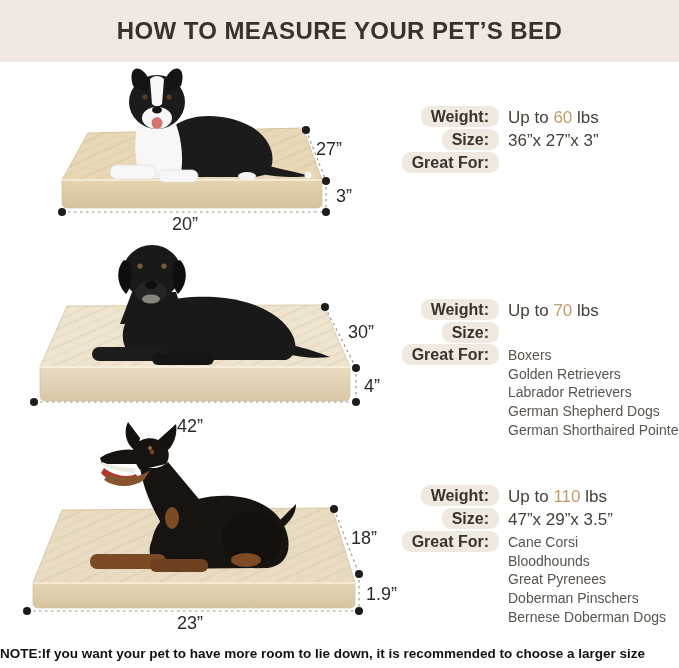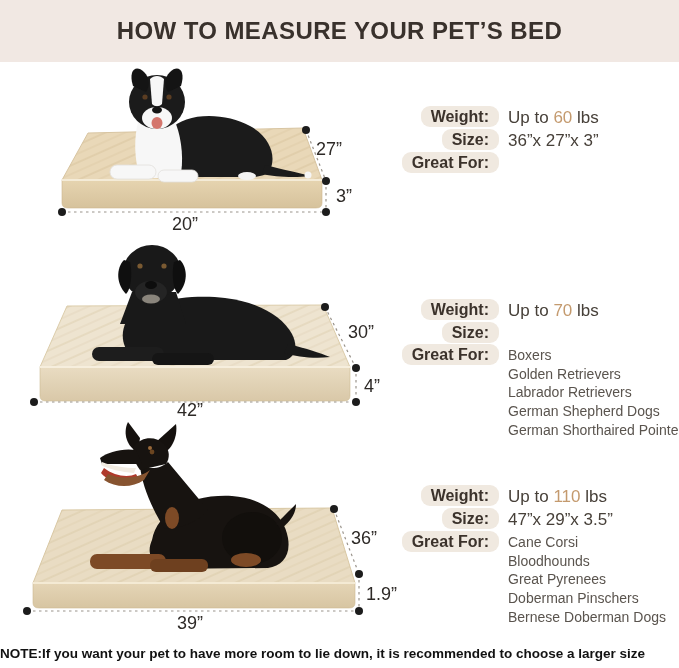--- a/index.html
+++ b/index.html
@@ -146,21 +146,21 @@
       <line class="dimline" x1="356" y1="368" x2="356" y2="402"></line>
       <line class="dimline" x1="34" y1="402" x2="356" y2="402"></line>
       <circle class="dimdot" cx="325" cy="307" r="4"></circle>
       <circle class="dimdot" cx="356" cy="368" r="4"></circle>
       <circle class="dimdot" cx="356" cy="402" r="4"></circle>
       <circle class="dimdot" cx="34" cy="402" r="4"></circle>
     </g>
   </svg>
   <span class="dim" style="left:348px;top:322px">30”</span>
   <span class="dim" style="left:364px;top:376px">4”</span>
-  <span class="dim" style="left:177px;top:400px">42”</span>
+  <span class="dim" style="left:177px;top:416px">42”</span>
 
   <div class="specs" style="top:299px">
     <div class="spec-row">
       <span class="pill">Weight:</span>
       <span class="value"><span>Up to</span> <span class="accent">70</span> <span>lbs</span></span>
     </div>
     <div class="spec-row">
       <span class="pill">Size:</span>
     </div>
     <div class="spec-row">
@@ -214,23 +214,23 @@
     <g>
       <line class="dimline" x1="334" y1="509" x2="359" y2="574"></line>
       <line class="dimline" x1="359" y1="574" x2="359" y2="611"></line>
       <line class="dimline" x1="27" y1="611" x2="359" y2="611"></line>
       <circle class="dimdot" cx="334" cy="509" r="4"></circle>
       <circle class="dimdot" cx="359" cy="574" r="4"></circle>
       <circle class="dimdot" cx="359" cy="611" r="4"></circle>
       <circle class="dimdot" cx="27" cy="611" r="4"></circle>
     </g>
   </svg>
-  <span class="dim" style="left:351px;top:528px">36”</span>
+  <span class="dim" style="left:351px;top:528px">18”</span>
   <span class="dim" style="left:366px;top:584px">1.9”</span>
-  <span class="dim" style="left:177px;top:613px">39”</span>
+  <span class="dim" style="left:177px;top:613px">23”</span>
 
   <div class="specs" style="top:485px">
     <div class="spec-row">
       <span class="pill">Weight:</span>
       <span class="value"><span>Up to</span> <span class="accent">110</span> <span>lbs</span></span>
     </div>
     <div class="spec-row">
       <span class="pill">Size:</span>
       <span class="value">47”x 29”x 3.5”</span>
     </div>

